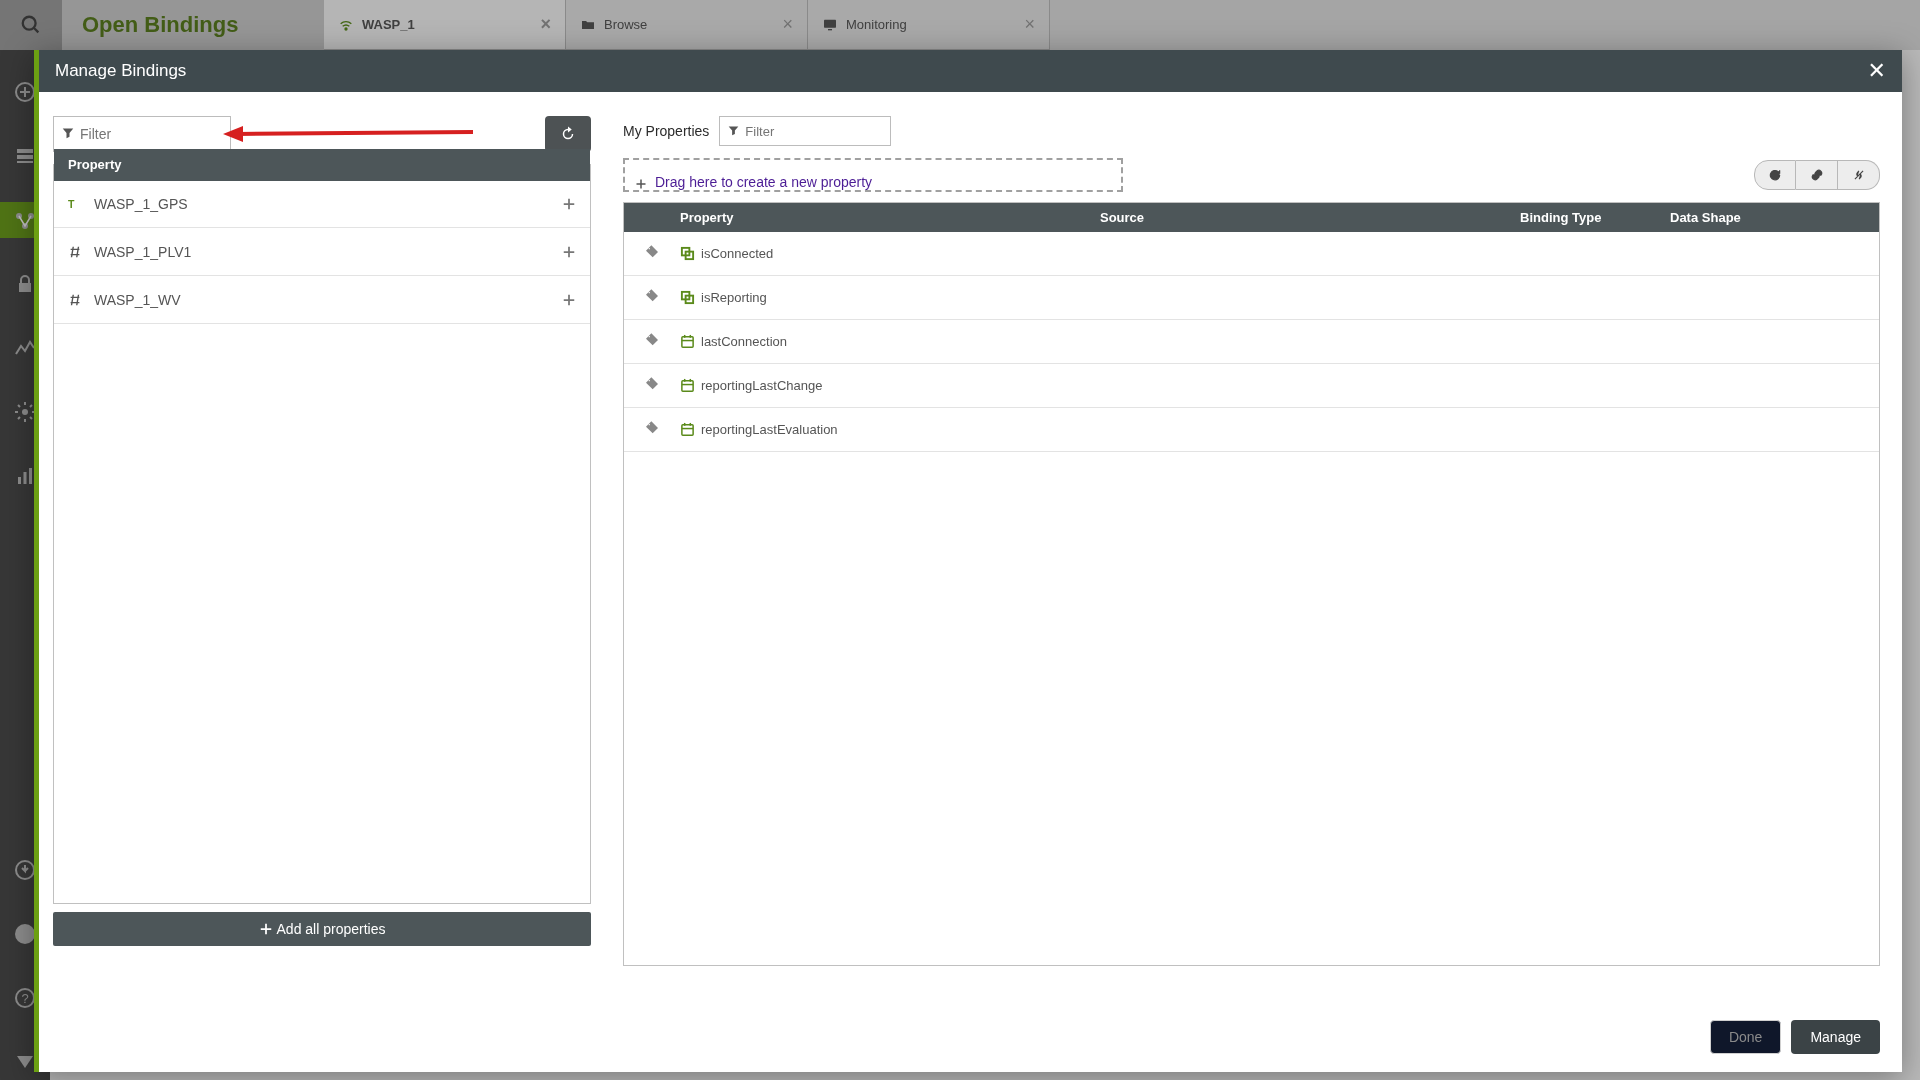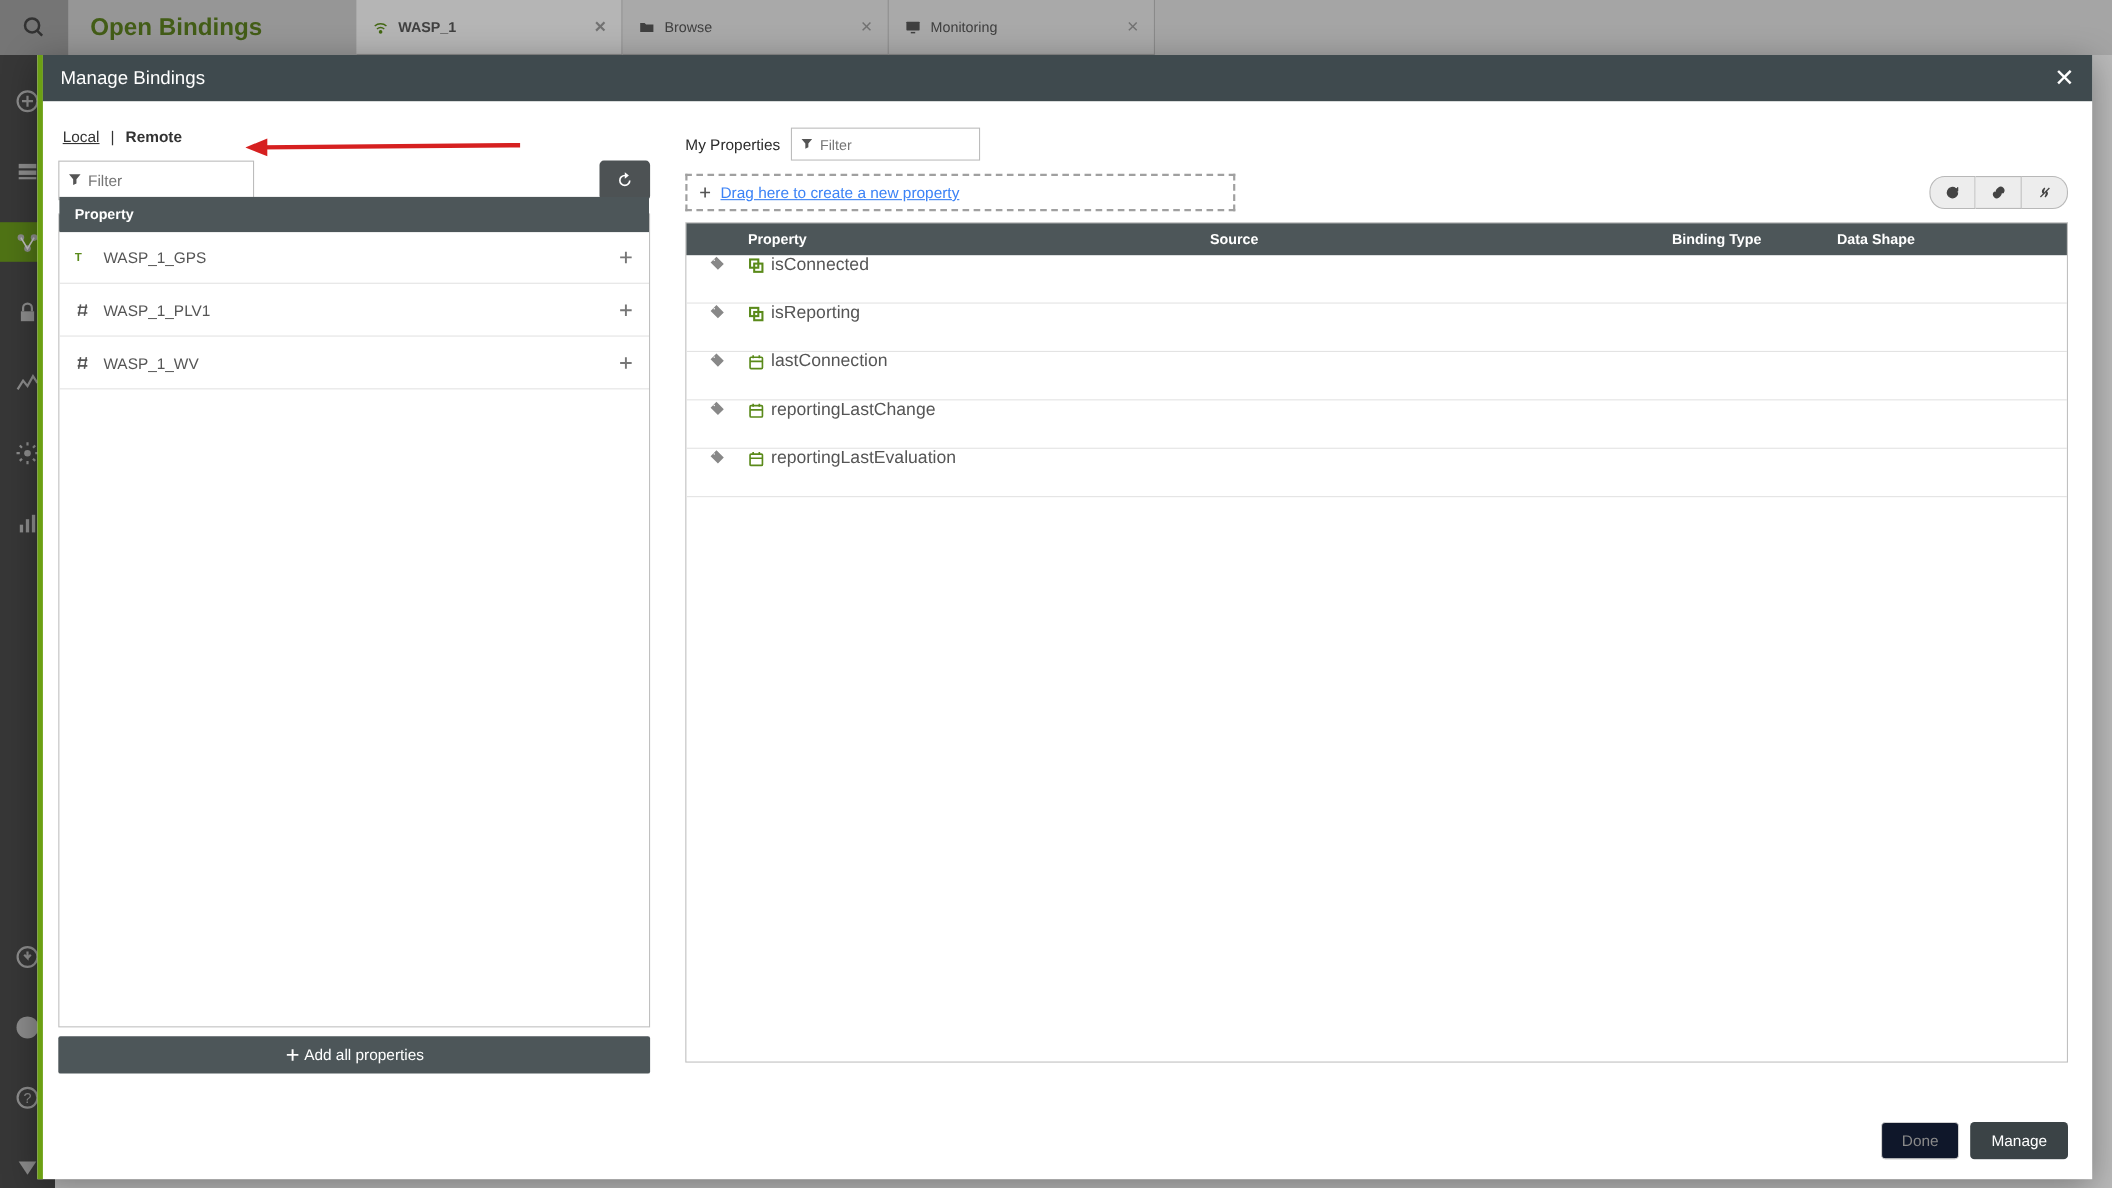--- a/index.html
+++ b/index.html
@@ -272,26 +272,25 @@
     display:flex;
     align-items:center;
     gap: 14px;
     margin-bottom: 10px;
   }
   .dropzone {
     border: 2px dashed #a0a0a0;
     height: 34px;
     width: 500px;
     display: flex;
-    align-items:center;
+    align-items:flex-end;
     padding: 0 10px;
     gap: 8px;
-    color: #3b82f6;
+    color: #4c1d95;
     font-size: 14px;
-    text-decoration: underline;
   }
   .dropzone svg { width:12px; height:12px; stroke:#555; stroke-width:2; fill:none; }
 
   .btn-group {
     margin-left:auto;
     display:flex;
   }
   .btn-group .gbtn {
     width:42px; height:30px;
     border:1px solid #b8b8b8;
@@ -320,25 +319,25 @@
     padding: 7px 0;
   }
   .rp-thead .col-ind { width: 56px; }
   .rp-thead .col-prop { width: 420px; }
   .rp-thead .col-src { width: 420px; }
   .rp-thead .col-bt { width: 150px; }
   .rp-thead .col-ds { flex:1; }
 
   .rp-row {
     display:flex;
-    align-items:flex-start;
+    align-items:center;
     height:44px;
     border-bottom:1px solid #e3e3e3;
     color:#555;
-    font-size:16px;
+    font-size:13px;
   }
   .rp-row:first-of-type { background:#f3f3f3; }
   .rp-row .col-ind { width:56px; display:flex; justify-content:center; }
   .rp-row .col-ind svg { width:16px; height:16px; fill:#888; }
   .rp-row .col-prop { width:420px; display:flex; align-items:center; gap:6px; }
   .rp-row .picon { display:inline-flex; }
   .rp-row .picon svg { width:15px; height:15px; }
 
   
   .modal-footer {
@@ -488,25 +487,20 @@
 
 <div class="modal">
   <div class="modal-header">
     <span>Manage Bindings</span>
     <span class="x">✕</span>
   </div>
 
   <div class="modal-body">
 
     <div class="left-panel">
-      <div class="lp-tabs">
-        <a>Local</a>
-        <span class="sep">|</span>
-        <a class="active-tab">Remote</a>
-      </div>
 
       <svg class="red-arrow" viewBox="0 0 250 26">
         <line x1="250" y1="10" x2="14" y2="12" stroke="#d62020" stroke-width="4"></line>
         <polygon points="0,12 20,4 20,20" fill="#d62020"></polygon>
       </svg>
 
       <div class="lp-filter-row">
         <div class="filter-box">
           <span>
             <svg viewBox="0 0 16 16">

